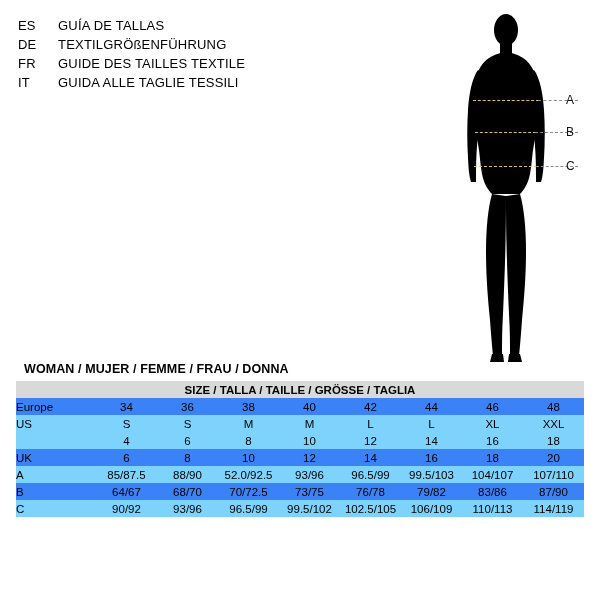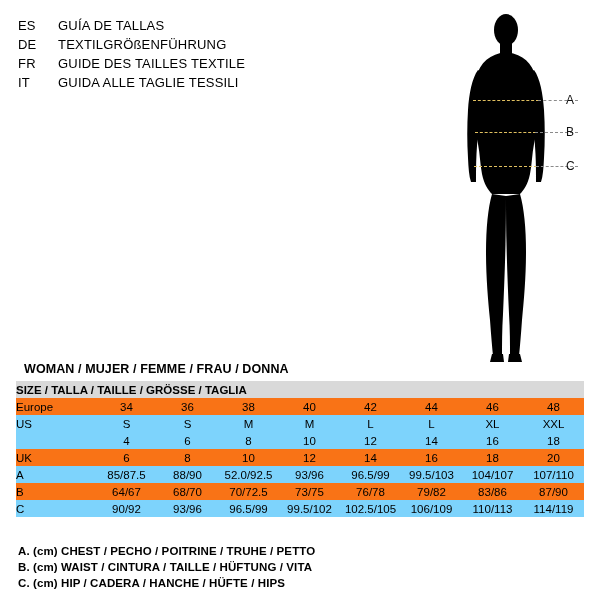--- a/index.html
+++ b/index.html
@@ -104,23 +104,24 @@
     height: 17px;
     padding: 0;
     white-space: nowrap;
   }
   .row-head td {
     background: #d9d9d9;
     font-weight: bold;
     font-size: 11.5px;
     padding-left: 4px;
     height: 18px;
+    text-align: center;
   }
   .row-shade td { background: #7dd3fc; margin-top: 16px; }
-  .row-plain td { background: #f97316; }
+  .row-plain td { background: #3b82f6; }
   .c-label {
     width: 80px;
     padding-left: 4px;
     text-align: left;
   }
   .c-val {
     width: 61px;
     text-align: center;
   }
 
@@ -329,19 +330,14 @@
           <td class="c-val">99.5/102</td>
           <td class="c-val">102.5/105</td>
           <td class="c-val">106/109</td>
           <td class="c-val">110/113</td>
           <td class="c-val">114/119</td>
         </tr>
       </tbody>
     </table>
   </div>
 
-  <div class="notes">
-    <div class="note">A. (cm) CHEST / PECHO / POITRINE / TRUHE / PETTO</div>
-    <div class="note">B. (cm) WAIST / CINTURA / TAILLE / HÜFTUNG / VITA</div>
-    <div class="note">C. (cm) HIP / CADERA / HANCHE / HÜFTE / HIPS</div>
-  </div>
 
 </div>
 
 </body></html>

